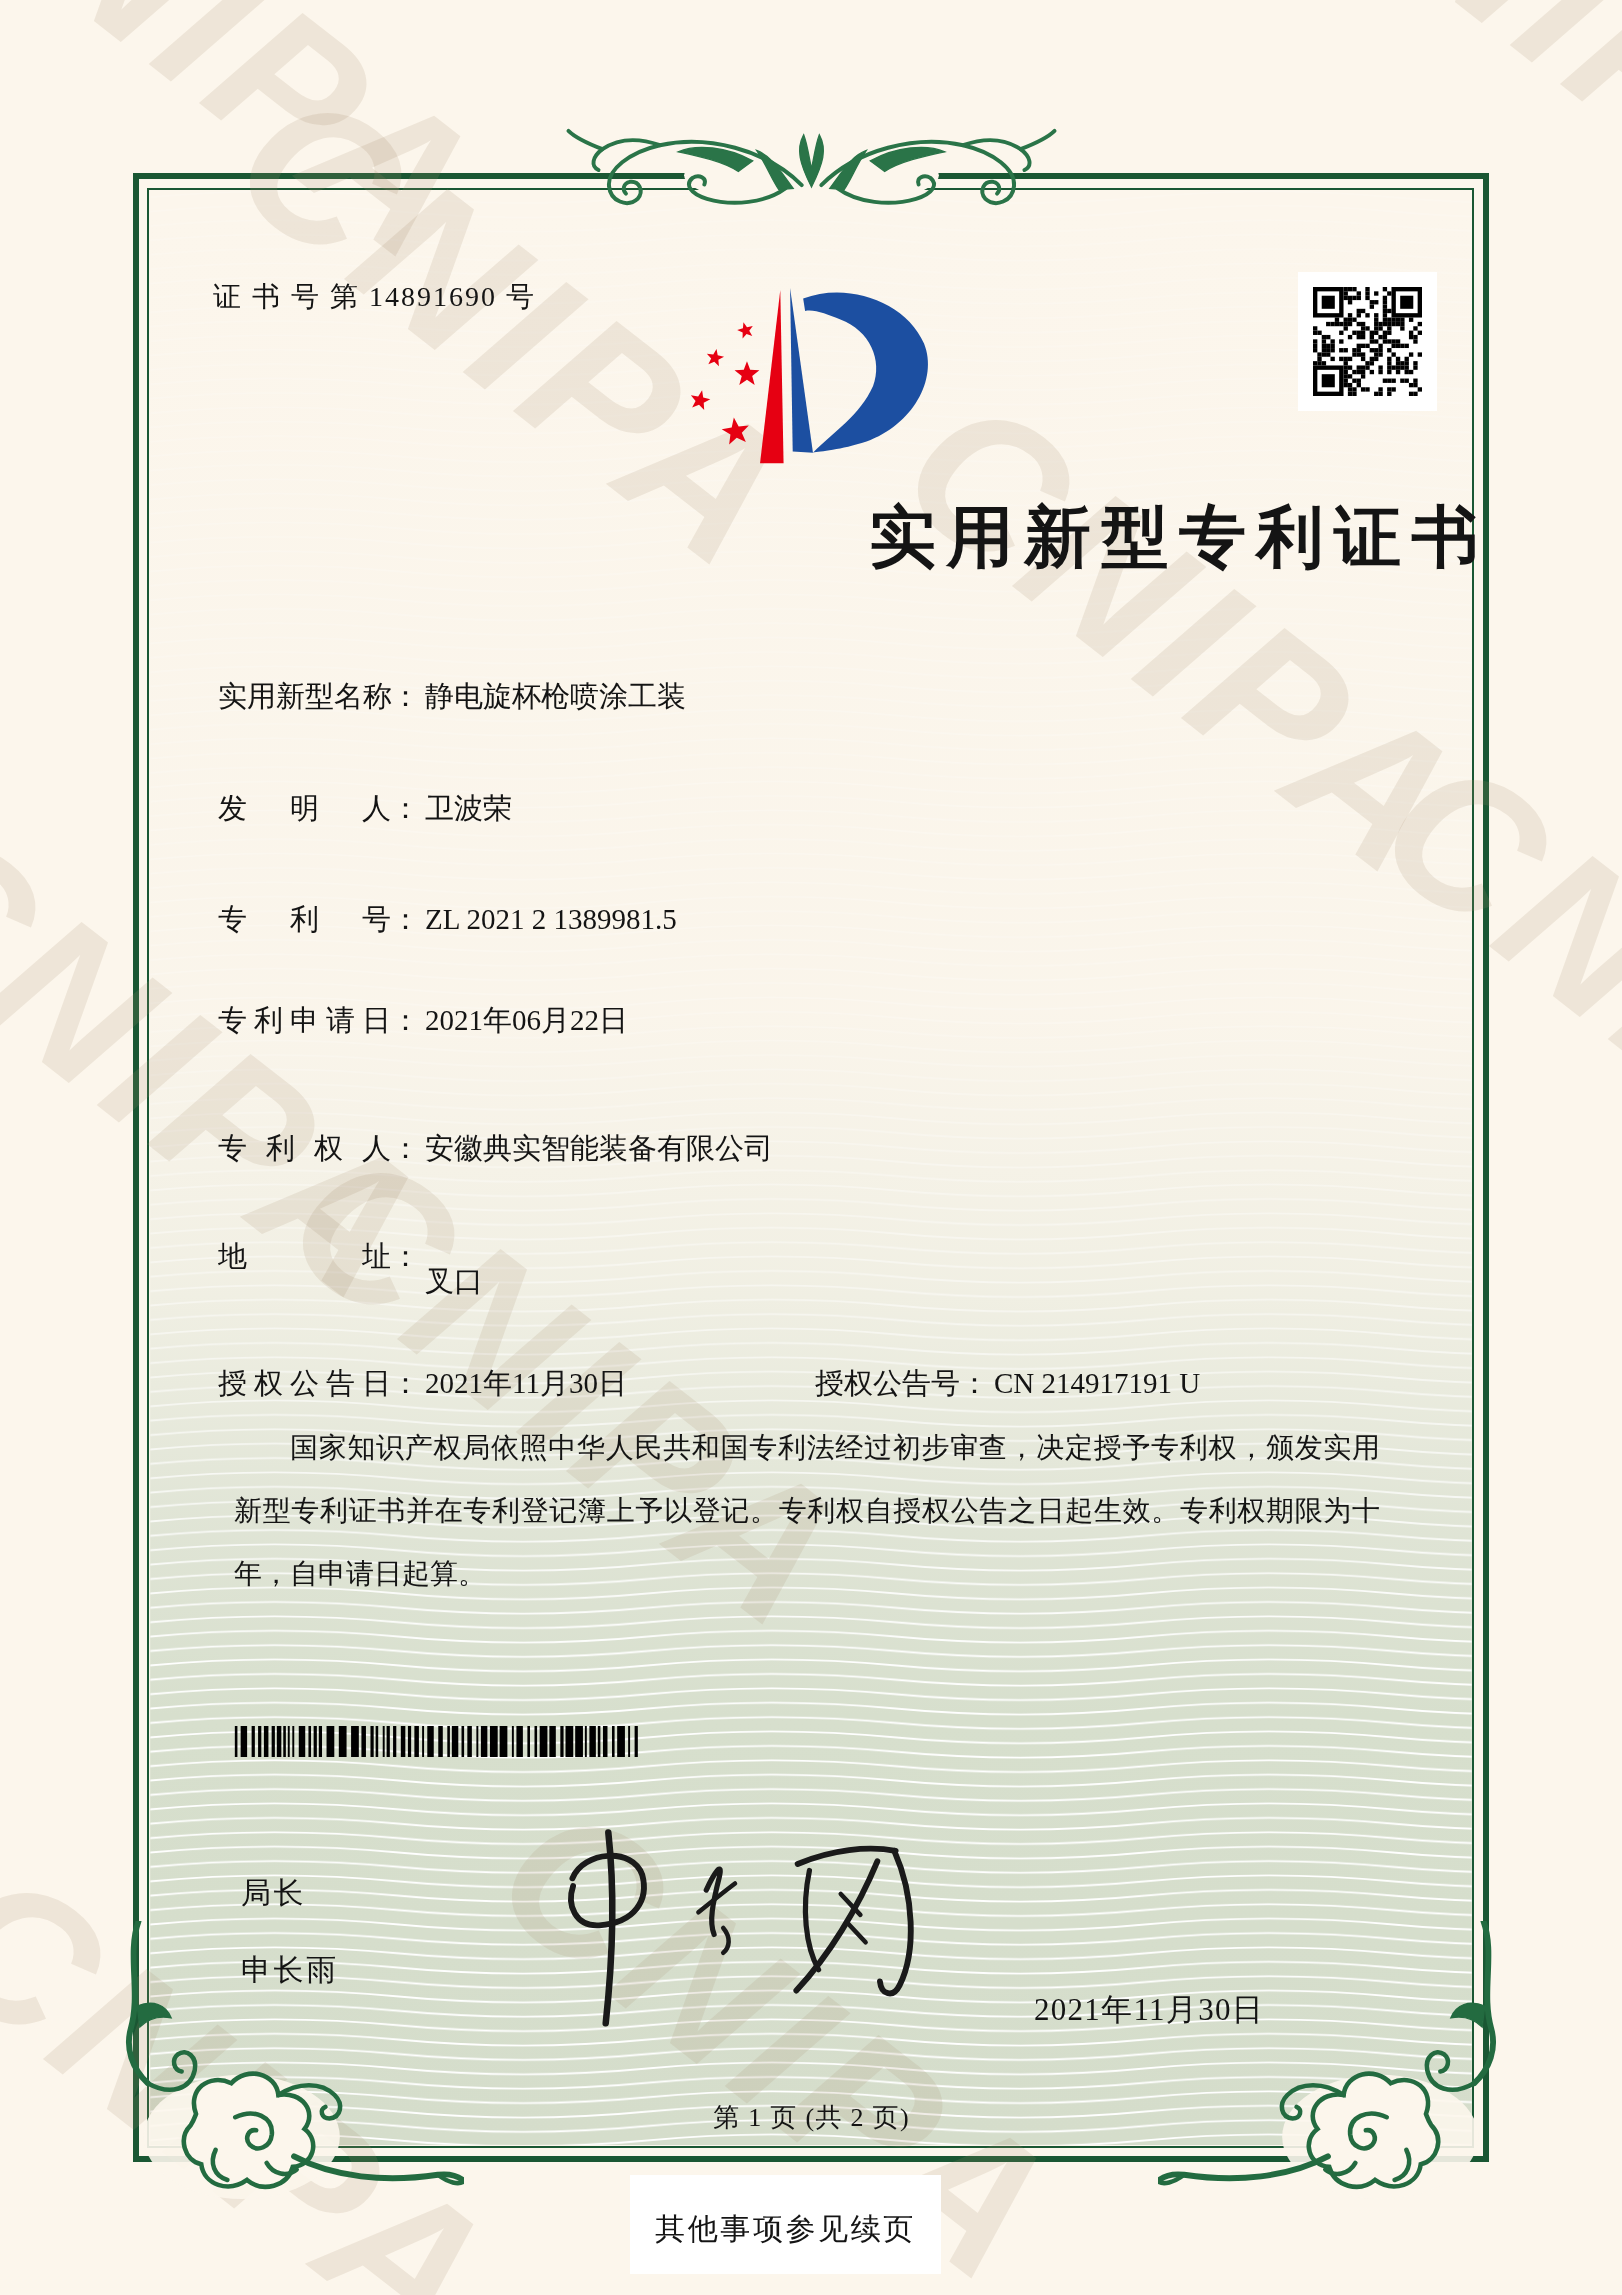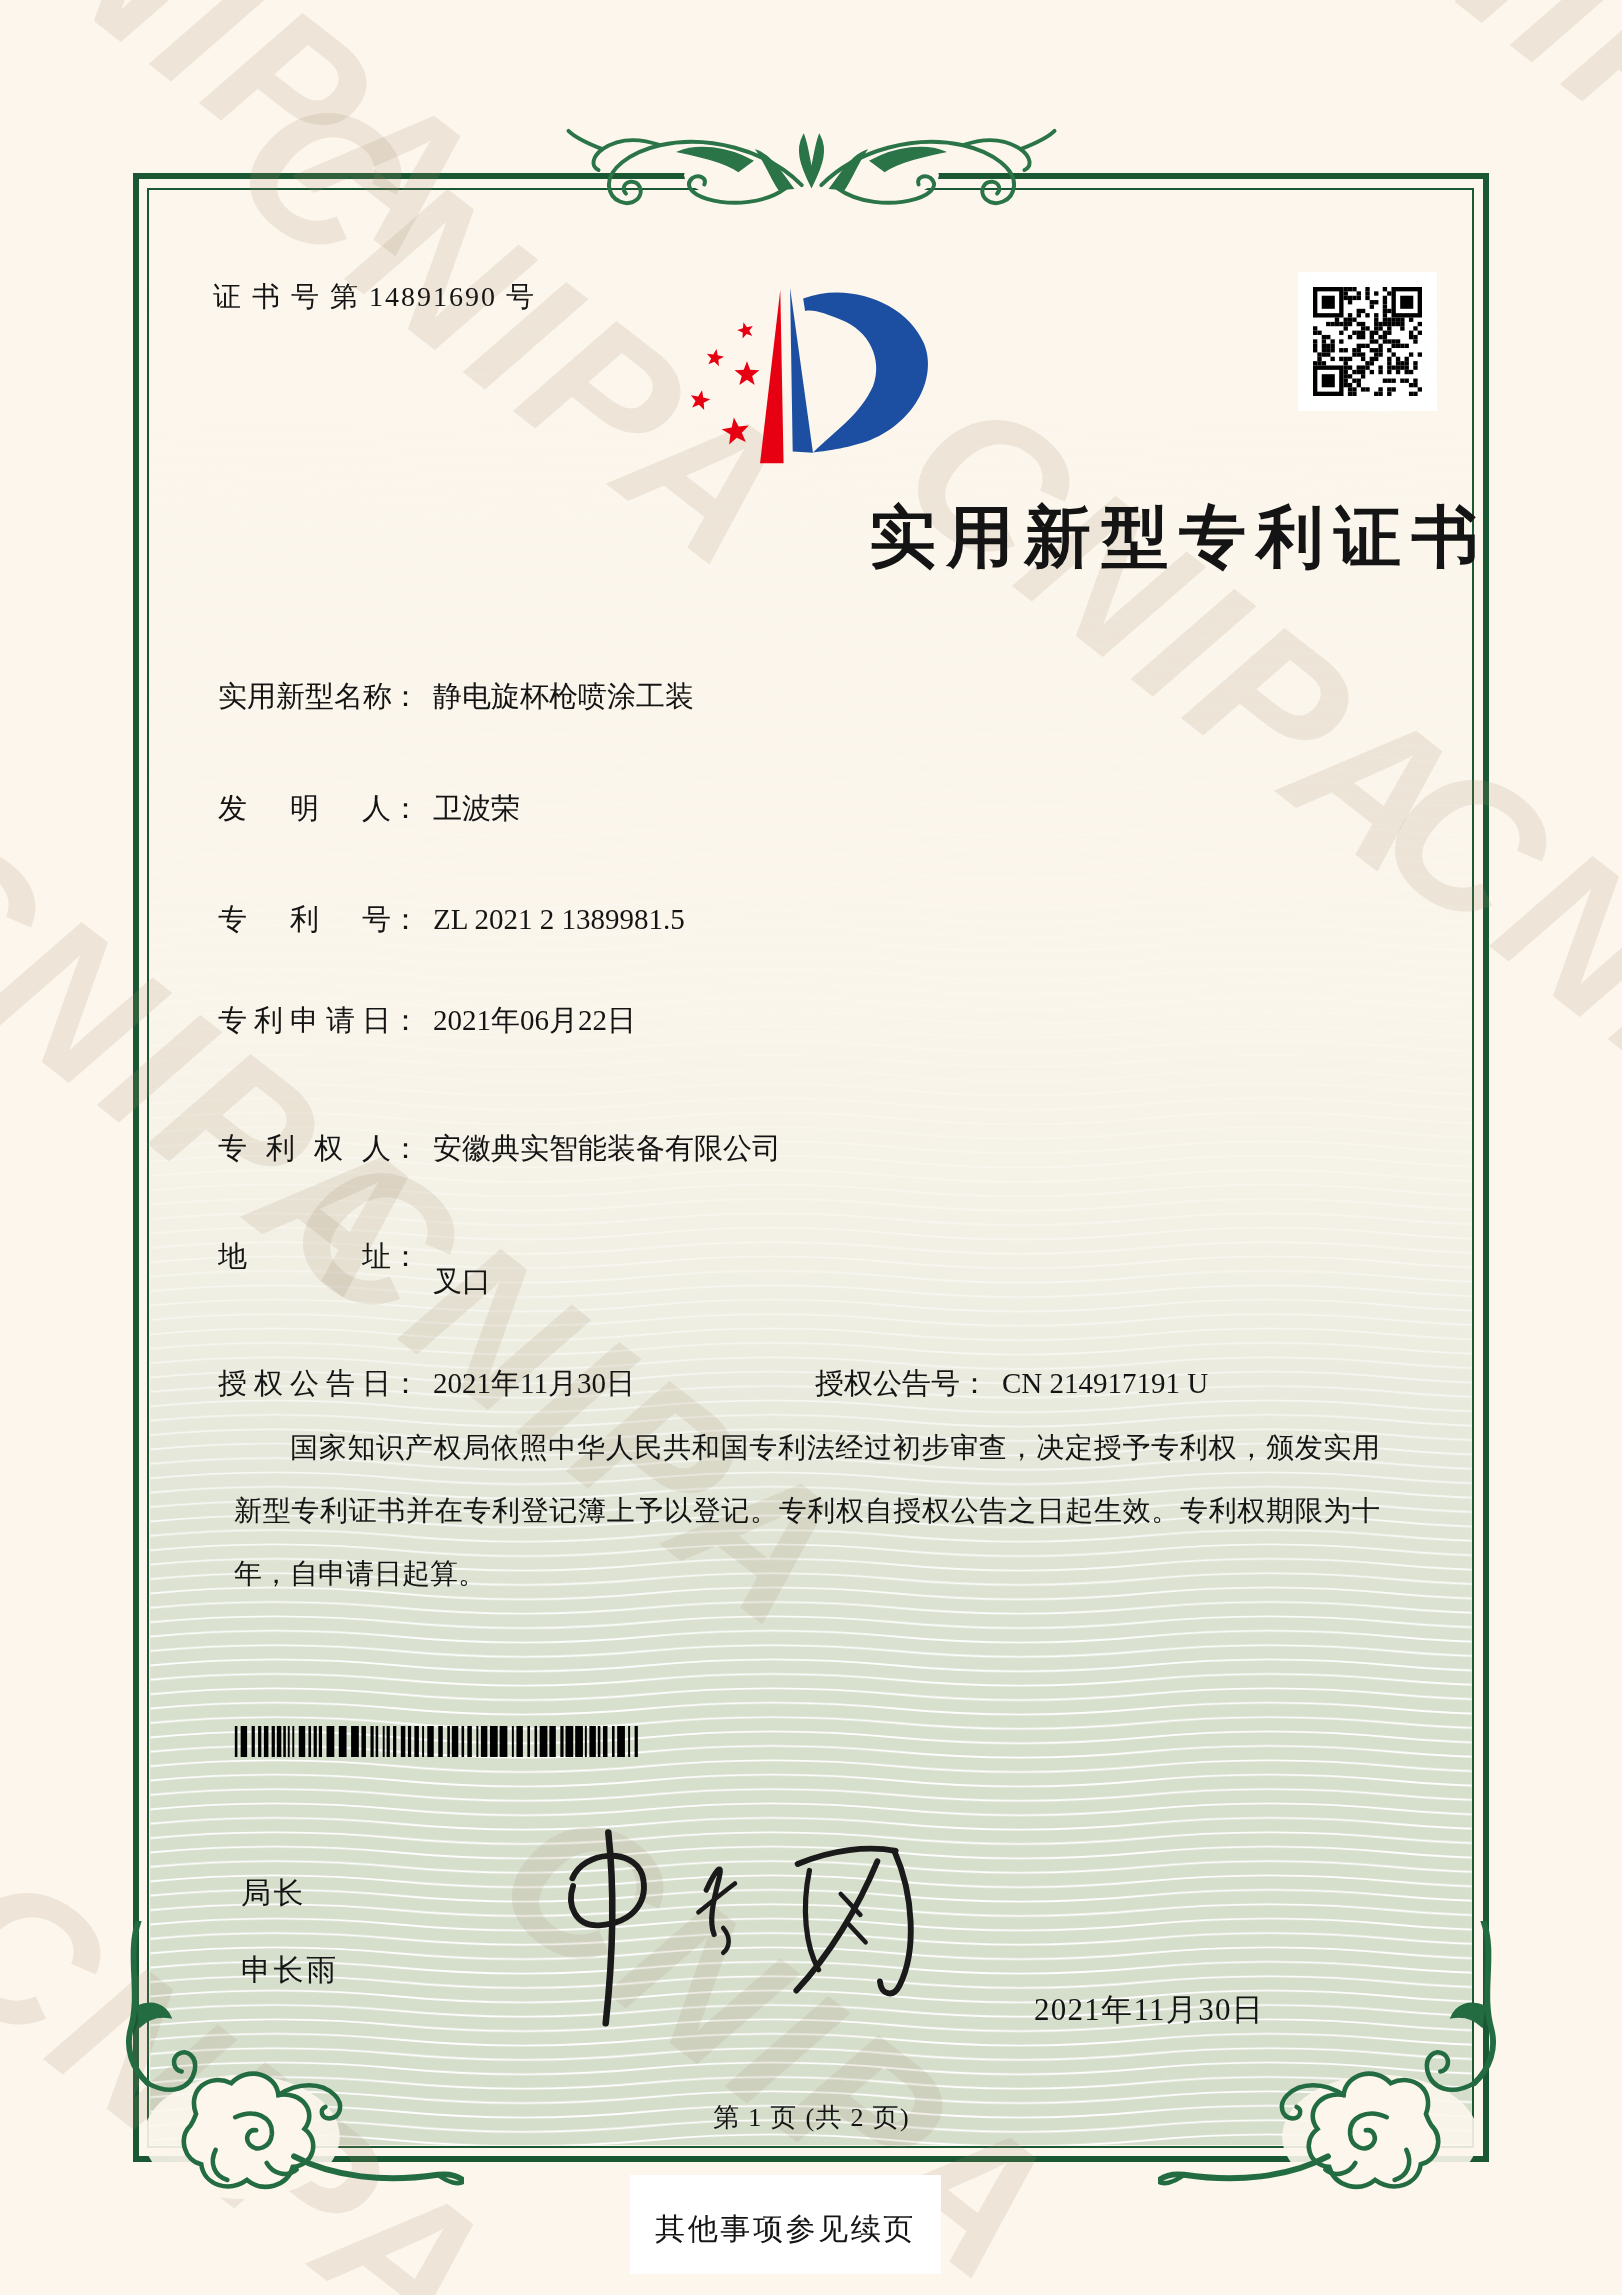--- a/index.html
+++ b/index.html
@@ -23,21 +23,21 @@
   
   .txt{position:absolute;z-index:5;}
   #cert-no{left:213px;top:278px;font-size:28px;letter-spacing:2px;white-space:nowrap;}
   #logo{left:677px;top:275px;}
   #qr-box{left:1298px;top:272px;width:139px;height:139px;background:#ffffff;z-index:5;position:absolute;}
   #qr-box svg{position:absolute;left:15px;top:15px;}
   #title{left:133px;right:134px;top:492px;text-align:right;font-size:67px;font-weight:700;
          letter-spacing:10.5px;white-space:nowrap;}
   .frow{position:absolute;left:218px;font-size:29px;white-space:nowrap;z-index:5;}
   .flabel{display:inline-block;width:173px;text-align:justify;text-align-last:justify;}
-  .fvalue{margin-left:13px;}
+  .fvalue{margin-left:5px;}
   .addr-l2{margin-top:25px;text-align:right;}
   #grant2{left:815px;}
   #paras{left:218px;top:1400px;width:1178px;z-index:5;position:absolute;}
   #paras p{margin:16px;font-size:28px;line-height:63px;text-align:justify;text-indent:56px;}
   #barcode{left:232px;top:1726px;position:absolute;z-index:5;}
   #director-title{left:241px;top:1873px;font-size:30px;letter-spacing:2.6px;}
   #director-name{left:241px;top:1950px;font-size:30px;letter-spacing:2.6px;font-family:Liberation Serif, serif;}
   #signature{position:absolute;left:510px;top:1813px;z-index:5;}
   #sign-date{left:995px;top:1989px;width:308px;text-align:center;font-size:31px;letter-spacing:1.3px;}
   #page-info{left:0;right:0;top:2100px;text-align:center;font-size:26px;letter-spacing:1.3px;}

